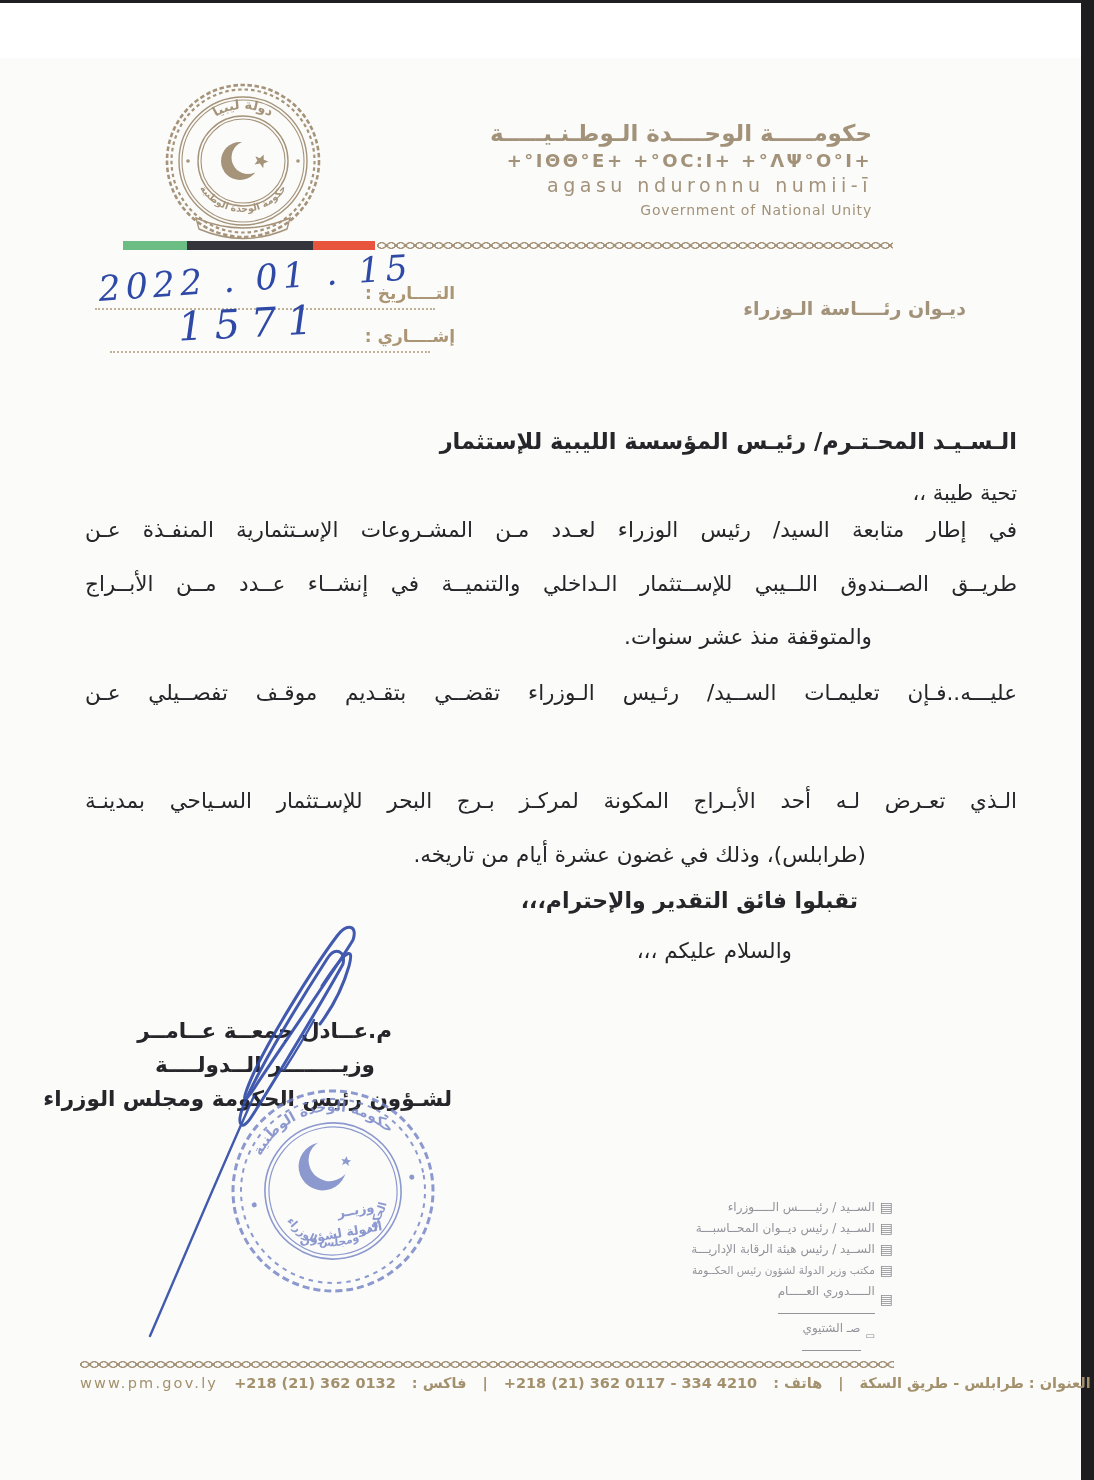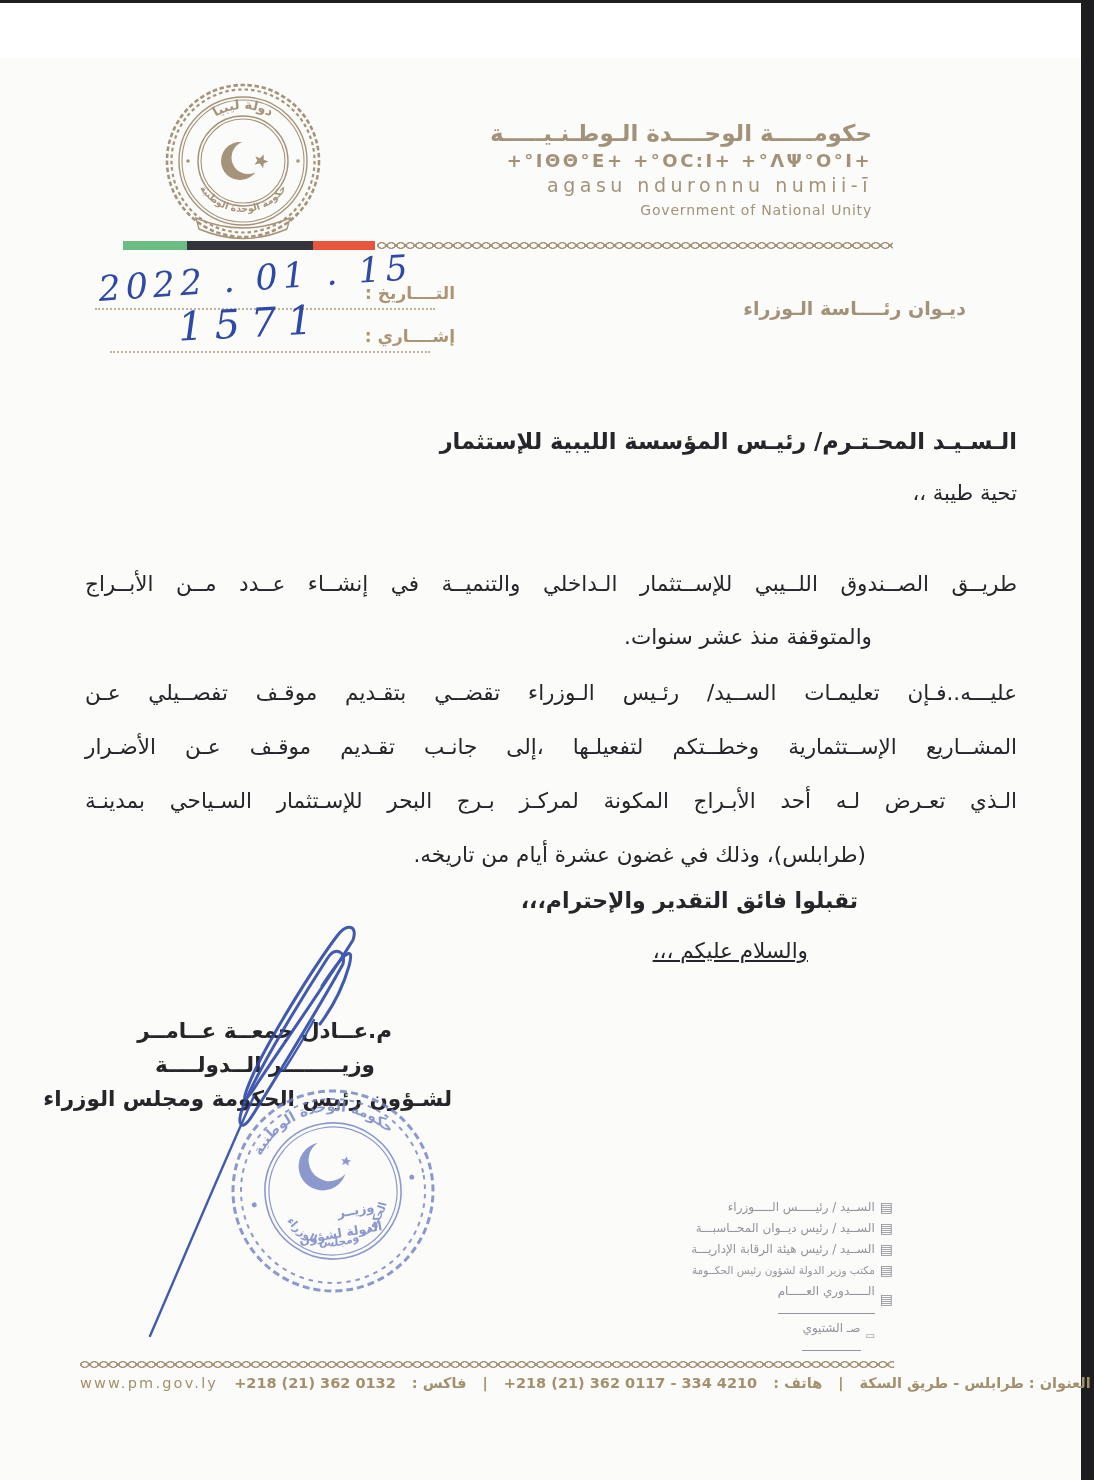--- a/index.html
+++ b/index.html
@@ -106,30 +106,30 @@
   <div class="dots" style="left:95px;top:306px;width:340px;"></div>
   <div class="hand" style="left:98px;top:258px;font-size:35px;letter-spacing:5px;transform:rotate(-4deg);">2022 . 01 . 15</div>
 
   <div class="ref-label" style="top:326px;">إشــــاري :</div>
   <div class="dots" style="left:110px;top:349px;width:320px;"></div>
   <div class="hand" style="left:178px;top:300px;font-size:40px;letter-spacing:11px;transform:rotate(-3deg);">1571</div>
 
   <div class="line bold" style="top:428px;right:77px;font-size:22.5px;">الـسـيـد المحـتـرم/ رئيـس المؤسسة الليبية للإستثمار</div>
   <div class="line" style="top:481px;right:77px;font-size:21px;">تحية طيبة ،،</div>
 
+  <div class="line jline" style="top:517px;">في إطار متابعة السيد/ رئيس الوزراء لعـدد مـن المشـروعات الإسـتثمارية المنفـذة عـن</div>
   <div class="line jline" style="top:571px;">طريــق الصــندوق اللــيبي للإســتثمار الـداخلي والتنميــة في إنشــاء عــدد مــن الأبــراج</div>
   <div class="line" style="top:624px;right:222px;">والمتوقفة منذ عشر سنوات.</div>
 
   <div class="line jline" style="top:680px;">عليـــه..فـإن تعليمـات الســيد/ رئـيس الـوزراء تقضــي بتقـديم موقـف تفصــيلي عـن</div>
-  <div class="line jline" style="top:734px;">المشــاريع الإســتثمارية وخطــتكم لتفعيلـها ،إلى جانـب تقـديم موقـف عـن الأضـرار</div>
   <div class="line jline" style="top:788px;">الـذي تعـرض لـه أحد الأبـراج المكونة لمركـز بـرج البحر للإسـتثمار السـياحي بمدينـة</div>
   <div class="line" style="top:842px;right:228px;">(طرابلس)، وذلك في غضون عشرة أيام من تاريخه.</div>
 
   <div class="line bold" style="top:888px;right:236px;font-size:22px;">تقبلوا فائق التقدير والإحترام،،،</div>
-  <div class="line" style="top:938px;right:286px;text-decoration:underline;">والسلام عليكم ،،،</div>
+  <div class="line" style="top:938px;right:302px;">والسلام عليكم ،،،</div>
 
   <div class="line bold" style="top:1018px;right:702px;font-size:21.5px;">م.عــادل جمعــة عــامــر</div>
   <div class="line bold" style="top:1052px;right:719px;font-size:21.5px;">وزيــــــــر الــدولــــة</div>
   <div class="line bold" style="top:1086px;right:642px;font-size:21.5px;">لشـؤون رئيس الحكومة ومجلس الوزراء</div>
 
   <svg class="sig" viewBox="0 0 320 460">
     <g fill="none" stroke="#2e49a6" stroke-width="3" stroke-linecap="round" opacity="0.9">
       <path d="M 253 40 C 236 68 186 140 157 184 C 147 200 141 206 147 189 C 162 148 216 64 237 36 C 247 23 258 25 253 40 Z"></path>
       <path d="M 243 64 C 222 102 175 180 152 216 C 142 232 136 226 143 207 C 158 168 207 90 227 59 C 235 46 246 51 243 64 Z"></path>
       <path d="M 154 196 C 124 262 88 348 50 436" stroke-width="2.4"></path>

